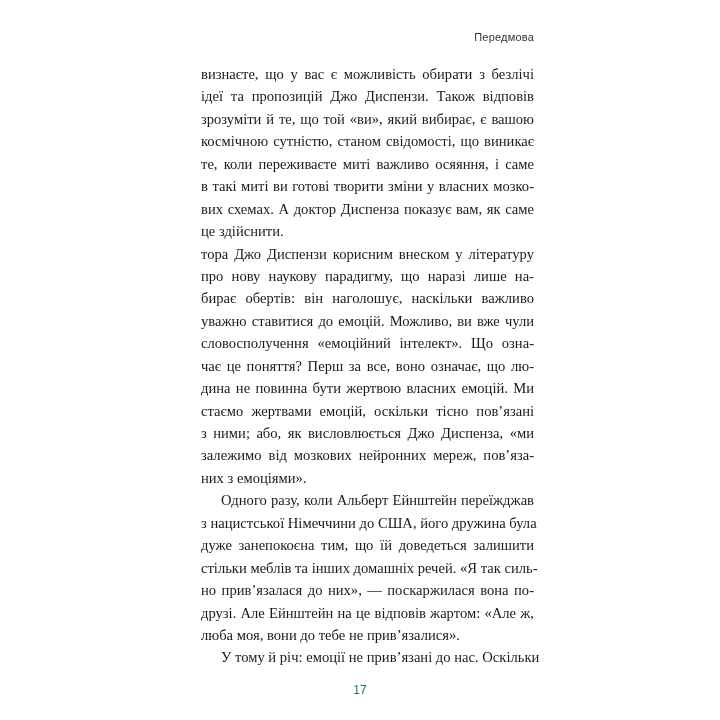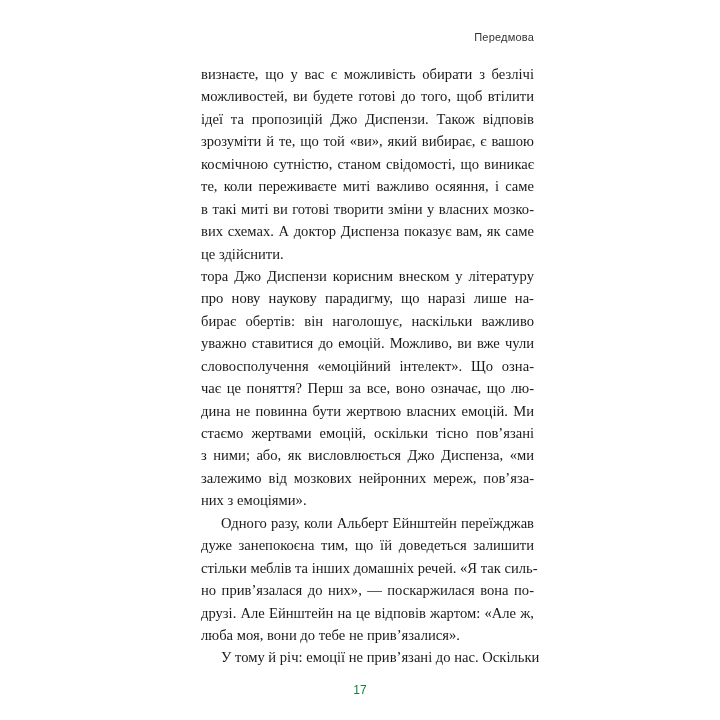--- a/index.html
+++ b/index.html
@@ -27,21 +27,20 @@
   }
 </style>
 </head>
 <body>
 
 <div class="page">
   <div class="running-head">Передмова</div>
   <div class="body-text" id="body-text">
       <div>
         <span class="line">визнаєте, що у вас є можливість обирати з безлічі</span>
-        <span class="line">можливостей, ви будете готові до того, щоб втілити</span>
         <span class="line">ідеї та пропозицій Джо Диспензи. Також відповів</span>
         <span class="line">зрозуміти й те, що той «ви», який вибирає, є вашою</span>
         <span class="line">космічною сутністю, станом свідомості, що виникає</span>
         <span class="line">те, коли переживаєте миті важливо осяяння, і саме</span>
         <span class="line">в такі миті ви готові творити зміни у власних мозко-</span>
         <span class="line">вих схемах. А доктор Диспенза показує вам, як саме</span>
         <span class="line last">це здійснити.</span>
       </div>
       <div>
         <span class="line">тора Джо Диспензи корисним внеском у літературу</span>
@@ -51,20 +50,21 @@
         <span class="line">словосполучення «емоційний інтелект». Що озна-</span>
         <span class="line">чає це поняття? Перш за все, воно означає, що лю-</span>
         <span class="line">дина не повинна бути жертвою власних емоцій. Ми</span>
         <span class="line">стаємо жертвами емоцій, оскільки тісно пов’язані</span>
         <span class="line">з ними; або, як висловлюється Джо Диспенза, «ми</span>
         <span class="line">залежимо від мозкових нейронних мереж, пов’яза-</span>
         <span class="line last">них з емоціями».</span>
       </div>
       <div>
         <span class="line indent">Одного разу, коли Альберт Ейнштейн переїжджав</span>
+        <span class="line">з нацистської Німеччини до США, його дружина була</span>
         <span class="line">дуже занепокоєна тим, що їй доведеться залишити</span>
         <span class="line">стільки меблів та інших домашніх речей. «Я так силь-</span>
         <span class="line">но прив’язалася до них», — поскаржилася вона по-</span>
         <span class="line">друзі. Але Ейнштейн на це відповів жартом: «Але ж,</span>
         <span class="line last">люба моя, вони до тебе не прив’язалися».</span>
       </div>
       <div>
         <span class="line indent">У тому й річ: емоції не прив’язані до нас. Оскільки</span>
       </div>
     </div>

